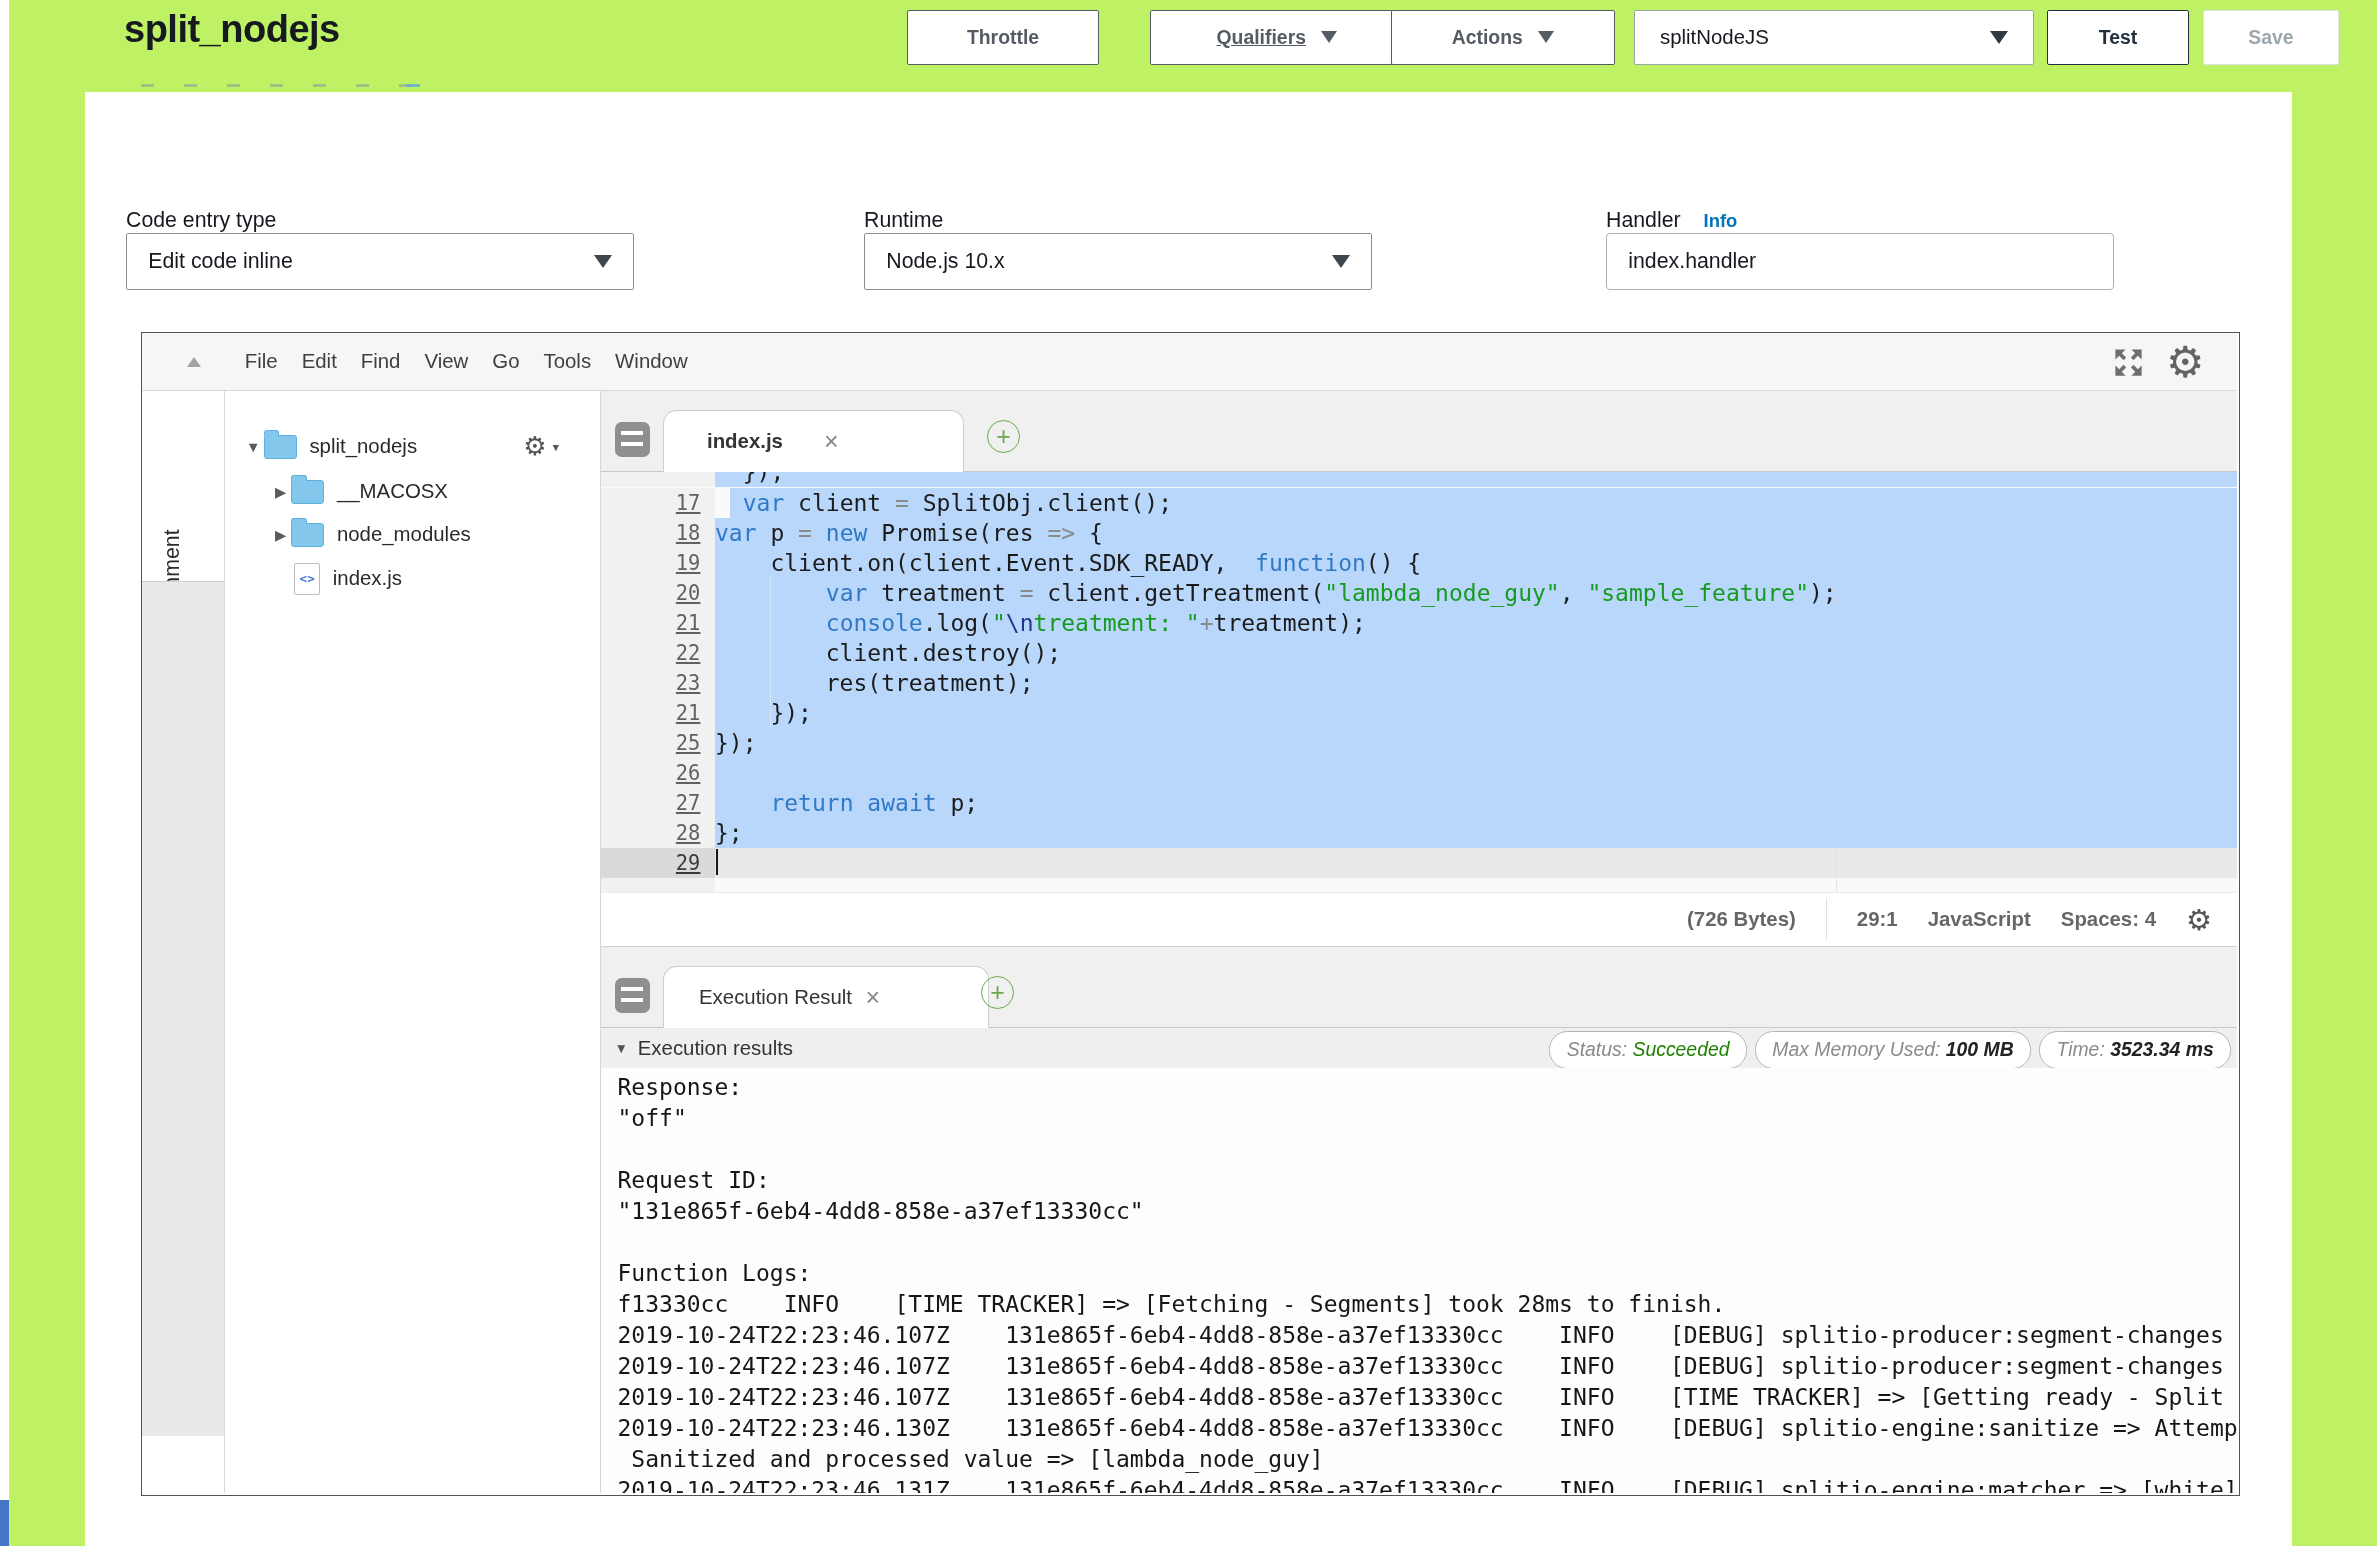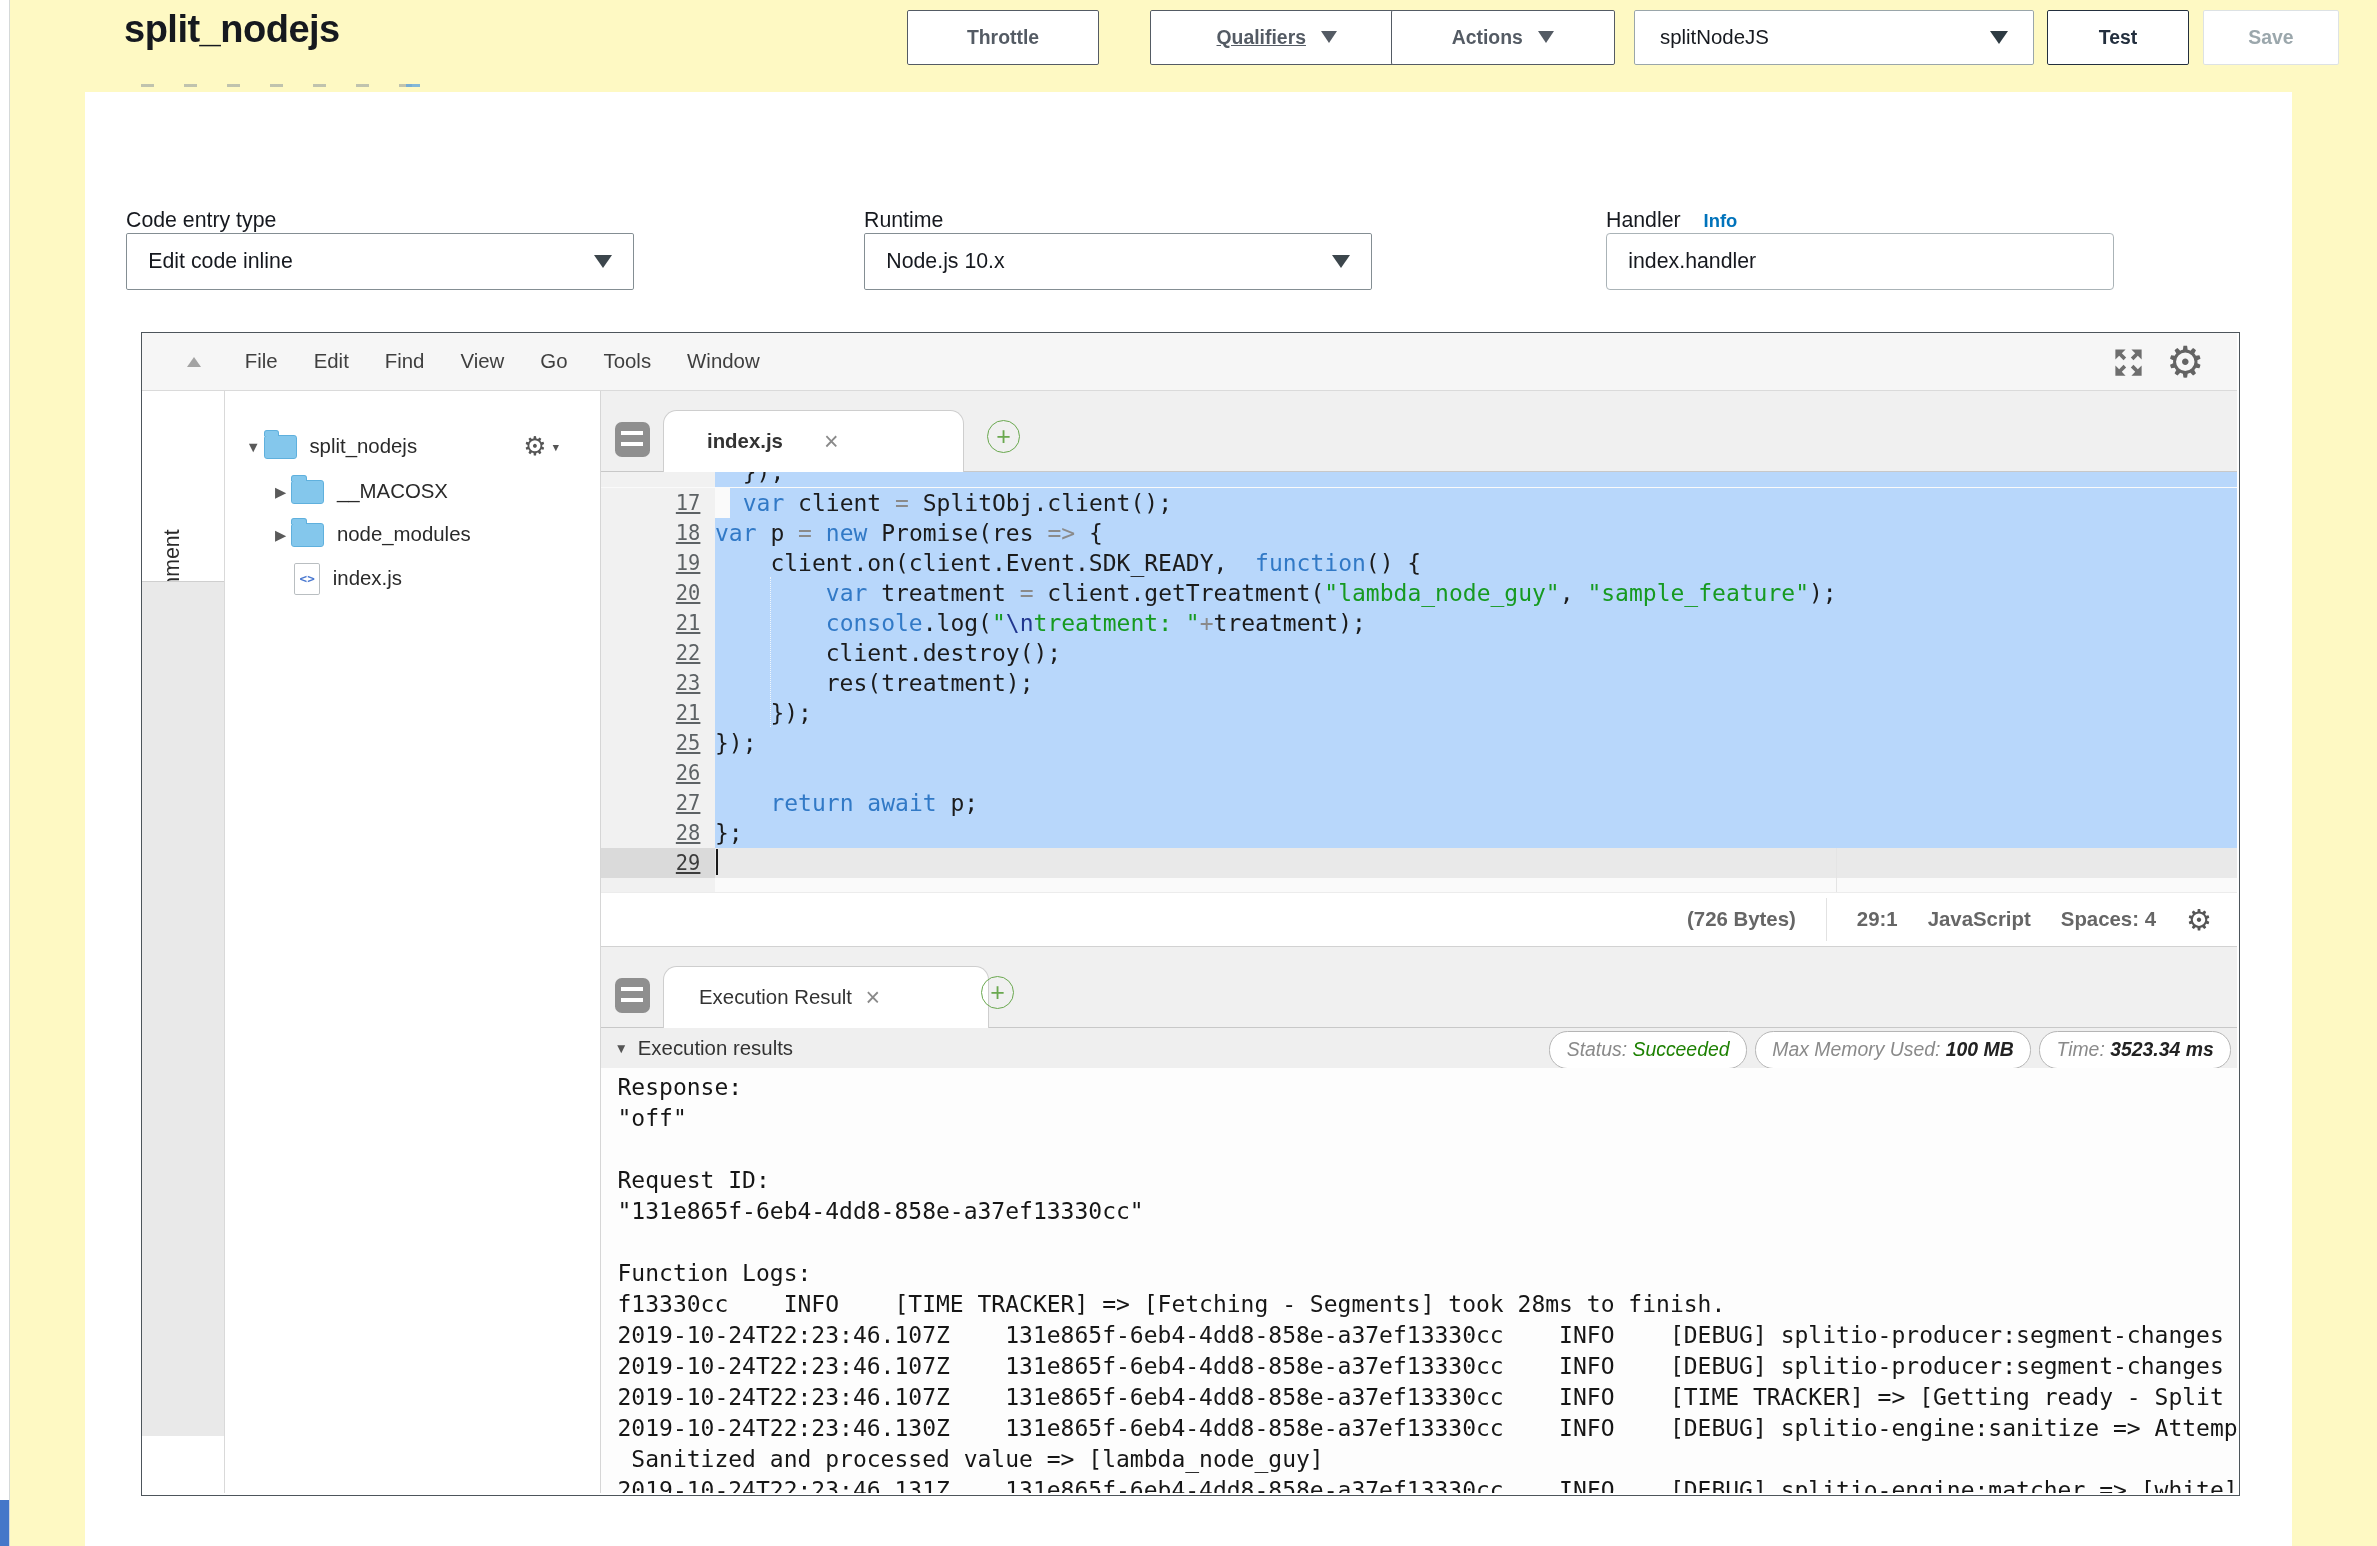--- a/index.html
+++ b/index.html
@@ -1,16 +1,16 @@
 <!DOCTYPE html>
 <html style="--keyword: #3179c6; --string: #169a20; --escape: #20368f; --operator: #8a8a8a; --selection: #b8d7fb; --success: #1d8102; --link: #0073bb;"><head>
 <meta charset="utf-8">
 <style>
   html,body{margin:0;padding:0;background:#eff1f1;}
-  #page{position:relative;width:2377px;height:1547px;overflow:hidden;background:#fef9c3;
+  #page{position:relative;width:2377px;height:1547px;overflow:hidden;background:#bef264;
         font-family:"Liberation Sans",sans-serif;color:#16191f;}
   .abs{position:absolute;}
   
   .left-edge{left:0;top:0;width:8.7px;height:1547px;background:#ffffff;border-right:1px solid #d5d9d9;}
   .blue-strip{left:0;top:1500px;width:8.7px;height:47px;background:#4577c9;}
   
   .page-title{left:124px;top:7.8px;font-size:38px;font-weight:700;letter-spacing:-0.5px;color:#16191f;}
   .btn{position:absolute;top:9.7px;height:55px;background:#fff;border:1px solid #545b64;border-radius:1.9px;
        display:flex;align-items:center;justify-content:center;gap:15.5px;
        font-size:19.4px;font-weight:700;color:#545b64;box-sizing:border-box;cursor:pointer;}
@@ -166,21 +166,21 @@
     <span>Handler</span><span class="info-link">Info</span>
   </div>
   <div class="field input" style="left:1606px">
     <span>index.handler</span>
   </div>
 
   <div class="abs ide">
 
     <div class="abs menubar">
       <span class="collapse-tri"></span>
-      <span style="display:flex;gap:36px;">
+      <span style="display:flex;gap:24px;">
           <span class="mitem">File</span>
           <span class="mitem">Edit</span>
           <span class="mitem">Find</span>
           <span class="mitem">View</span>
           <span class="mitem">Go</span>
           <span class="mitem">Tools</span>
           <span class="mitem">Window</span>
         </span>
     </div>
     <svg class="abs mb-expand" viewBox="0 0 24 24">

